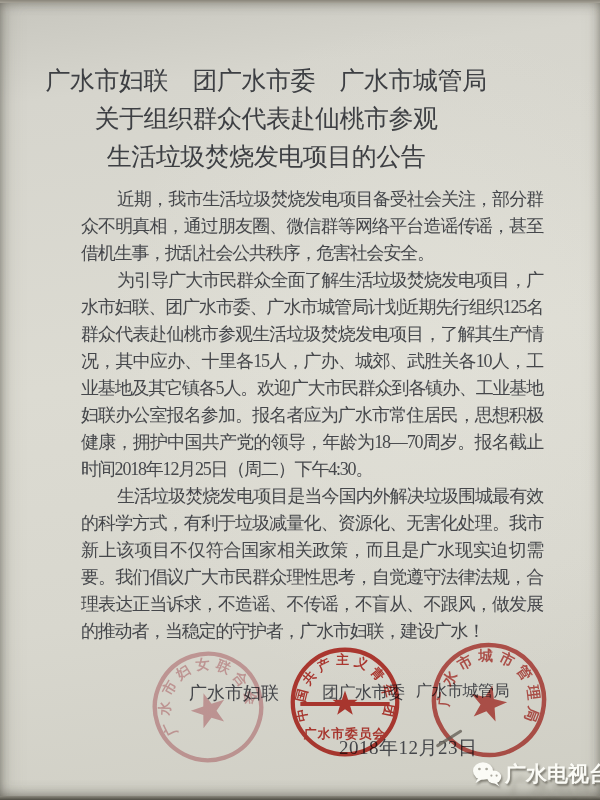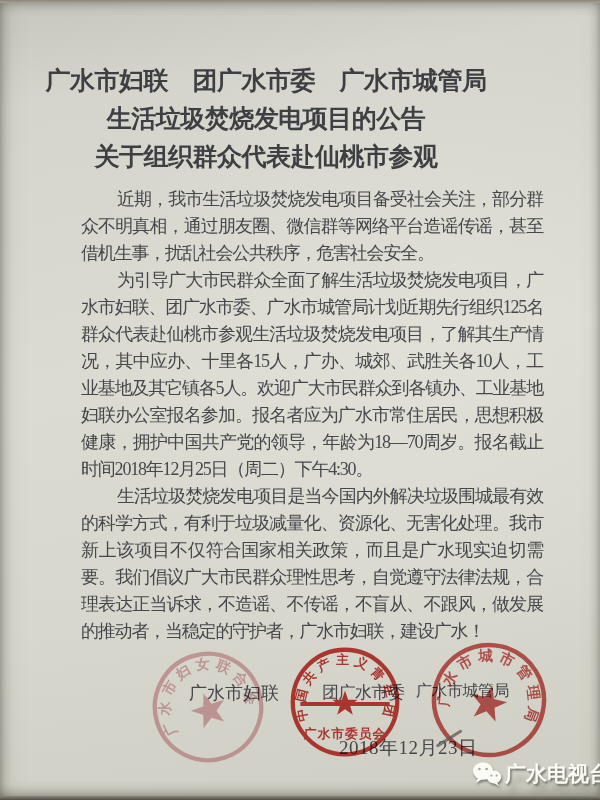--- a/index.html
+++ b/index.html
@@ -17,21 +17,21 @@
   .edge-top{position:absolute;left:0;top:0;width:600px;height:3px;background:linear-gradient(#89857a,#a7a398);z-index:9;}
   .edge-bottom{position:absolute;left:0;bottom:0;width:600px;height:4px;background:linear-gradient(#8a877c,#504e45);z-index:9;}
   .vignette{position:absolute;inset:0;pointer-events:none;z-index:8;
     box-shadow:
       inset 0 6px 14px -6px rgba(80,77,67,.8),
       inset 0 -9px 16px -8px rgba(55,53,45,.85),
       inset 12px 0 28px -18px rgba(95,92,80,.6),
       inset -8px 0 22px -16px rgba(95,92,80,.5);
   }
   .title{position:absolute;left:0;top:62px;width:532px;text-align:center;
-    font-weight:bold;font-size:25px;line-height:38px;letter-spacing:-.5px;color:#3d3f43;}
+    font-weight:normal;font-size:25px;line-height:38px;letter-spacing:-.5px;color:#3d3f43;}
   .doc-body{position:absolute;left:64px;top:186px;width:462px;
     font-size:18px;line-height:27px;letter-spacing:-1.2px;color:#45474b;
     text-align:justify;margin-left:17px;}
   .doc-body p{margin:0;text-indent:2em;}
   .sig{position:absolute;color:#45474b;z-index:1;white-space:nowrap;margin-left:8px;}
   .sig1{left:181px;top:681px;font-size:18px;}
   .sig2{left:314px;top:681px;font-size:17px;letter-spacing:-.5px;}
   .sig3{left:408px;top:681px;font-size:16px;letter-spacing:-.5px;}
   .date{position:absolute;left:339px;top:735px;font-size:19px;color:#45474b;letter-spacing:.5px;z-index:1;white-space:nowrap;}
   .seal{position:absolute;mix-blend-mode:multiply;z-index:3;pointer-events:none;}
@@ -47,22 +47,22 @@
     font-family:"Liberation Sans","DejaVu Sans",sans-serif;
     text-shadow:1.5px 2px 2px rgba(110,108,98,.9), 5px 13px 5px rgba(135,133,122,.45);}
 </style>
 </head>
 <body>
 
 <div class="paper">
 
   <div class="title">
     <div>广水市妇联　团广水市委　广水市城管局</div>
+    <div>关于组织群众代表赴仙桃市参观</div>
     <div>生活垃圾焚烧发电项目的公告</div>
-    <div>关于组织群众代表赴仙桃市参观</div>
   </div>
 
   <div class="doc-body">
     <p>近期，我市生活垃圾焚烧发电项目备受社会关注，部分群众不明真相，通过朋友圈、微信群等网络平台造谣传谣，甚至借机生事，扰乱社会公共秩序，危害社会安全。</p>
     <p>为引导广大市民群众全面了解生活垃圾焚烧发电项目，广水市妇联、团广水市委、广水市城管局计划近期先行组织125名群众代表赴仙桃市参观生活垃圾焚烧发电项目，了解其生产情况，其中应办、十里各15人，广办、城郊、武胜关各10人，工业基地及其它镇各5人。欢迎广大市民群众到各镇办、工业基地妇联办公室报名参加。报名者应为广水市常住居民，思想积极健康，拥护中国共产党的领导，年龄为18—70周岁。报名截止时间2018年12月25日（周二）下午4:30。</p>
     <p>生活垃圾焚烧发电项目是当今国内外解决垃圾围城最有效的科学方式，有利于垃圾减量化、资源化、无害化处理。我市新上该项目不仅符合国家相关政策，而且是广水现实迫切需要。我们倡议广大市民群众理性思考，自觉遵守法律法规，合理表达正当诉求，不造谣、不传谣，不盲从、不跟风，做发展的推动者，当稳定的守护者，广水市妇联，建设广水！</p>
   </div>
 
   <div class="sig sig1">广水市妇联</div>
   <div class="sig sig2">团广水市委</div>

